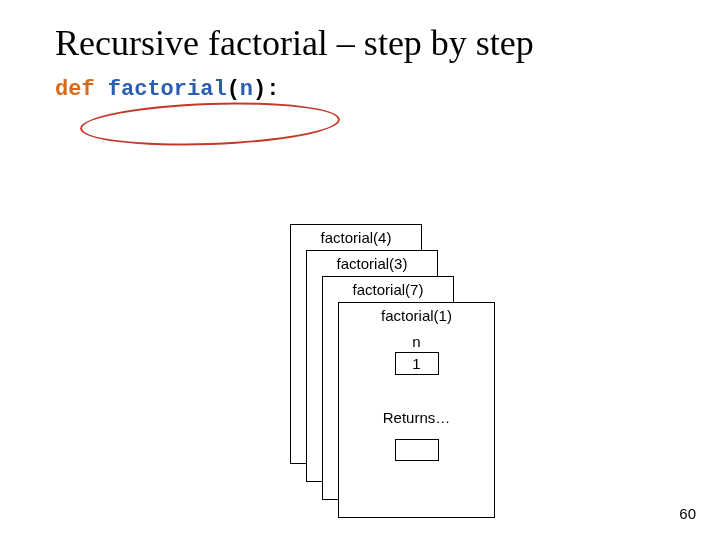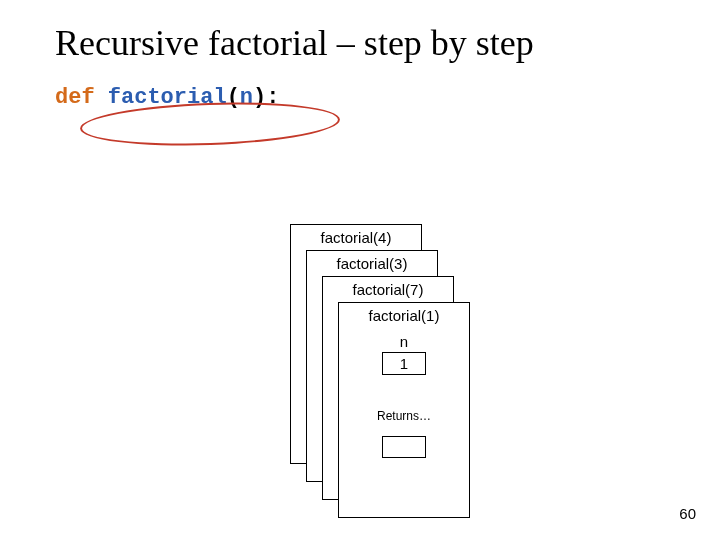--- a/index.html
+++ b/index.html
@@ -15,21 +15,21 @@
   .title {
     position: absolute;
     top: 22px;
     left: 55px;
     font-family: "Times New Roman", Times, serif;
     font-size: 36px;
     color: #000;
   }
   .code-block {
     position: absolute;
-    top: 82px;
+    top: 74px;
     left: 55px;
     font-family: "Courier New", monospace;
     font-size: 22px;
     font-weight: bold;
     line-height: 1.45;
     filter: blur(0.3px);
   }
   .kw { color: #d46a1a; }
   .nm { color: #2c5db0; }
   .num { color: #4a9c4a; }
@@ -57,21 +57,21 @@
     font-size: 15px;
   }
   .frame-label {
     display: block;
     margin-bottom: 6px;
     text-align: center;
   }
   .f4 { top: 0; left: 0; width: 132px; height: 240px; }
   .f3 { top: 26px; left: 16px; width: 132px; height: 232px; }
   .f2 { top: 52px; left: 32px; width: 132px; height: 224px; }
-  .f1 { top: 78px; left: 48px; width: 132px; height: 216px; }
+  .f1 { top: 78px; left: 48px; width: 157px; height: 216px; }
   .n-section {
     position: absolute;
     top: 30px;
     left: 0;
     width: 100%;
     text-align: center;
   }
   .n-label {
     font-size: 15px;
     margin-bottom: 2px;
@@ -85,21 +85,21 @@
     background: #fff;
   }
   .ret-section {
     position: absolute;
     top: 106px;
     left: 0;
     width: 100%;
     text-align: center;
   }
   .ret-label {
-    font-size: 12px;
+    font-size: 15px;
     margin-bottom: 13px;
   }
   .ret-box {
     border: 1.5px solid #000;
     width: 44px;
     height: 22px;
     margin: 0 auto;
     background: #fff;
   }
   .page-num {

